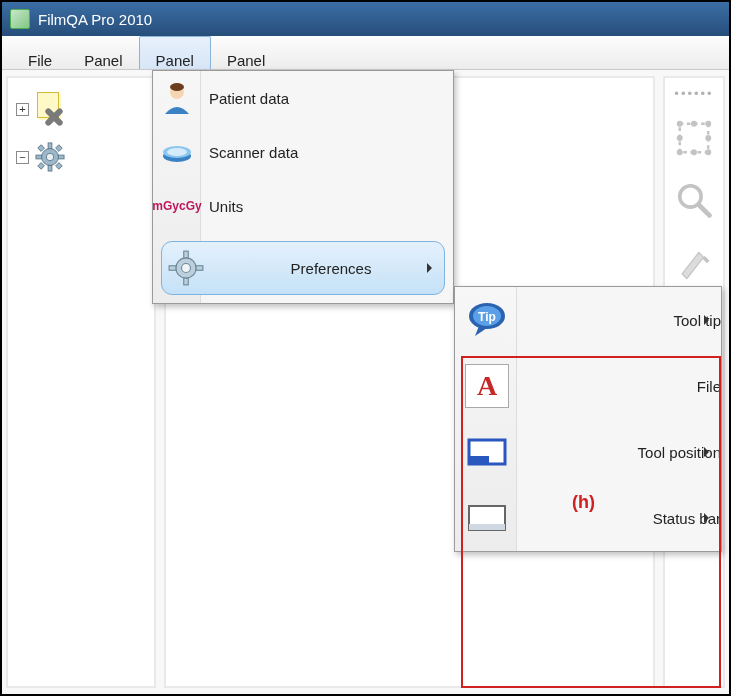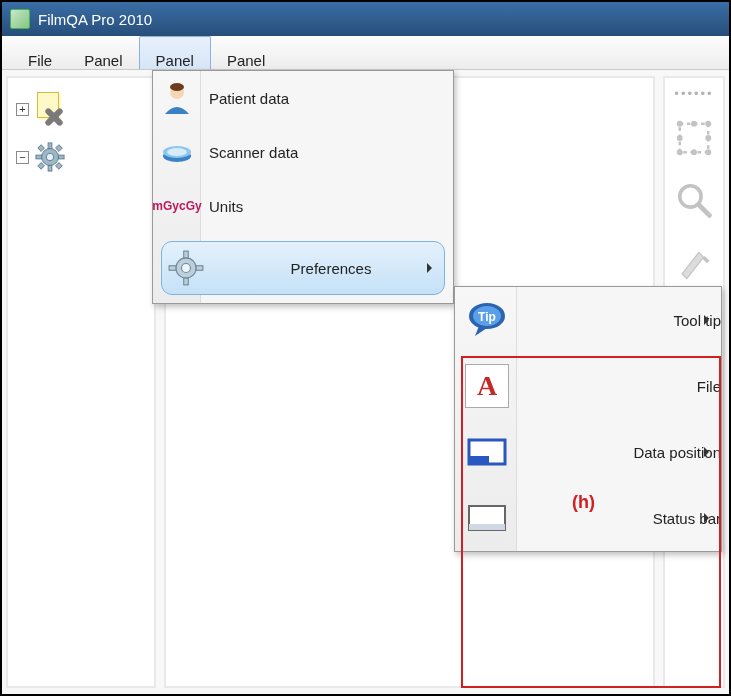--- a/index.html
+++ b/index.html
@@ -399,21 +399,21 @@
     </div>
     <span>File</span>
   </div>
   <div class="drop-row pref-row">
     <div class="drop-icon label-icon">
       <svg viewBox="0 0 44 44">
           <rect x="4" y="10" width="36" height="24" fill="#fff" stroke="#2a56c0" stroke-width="3"></rect>
           <rect x="4" y="26" width="20" height="8" fill="#2a56c0"></rect>
         </svg>
     </div>
-    <span>Data position</span>
+    <span>Tool position</span>
     <div class="arrow"></div>
   </div>
   <div class="drop-row pref-row">
     <div class="drop-icon status-icon">
       <svg viewBox="0 0 44 44">
           <rect x="4" y="10" width="36" height="24" fill="#fff" stroke="#666" stroke-width="2"></rect>
           <rect x="4" y="28" width="36" height="6" fill="#cfd8e3"></rect>
         </svg>
     </div>
     <span>Status bar</span>

